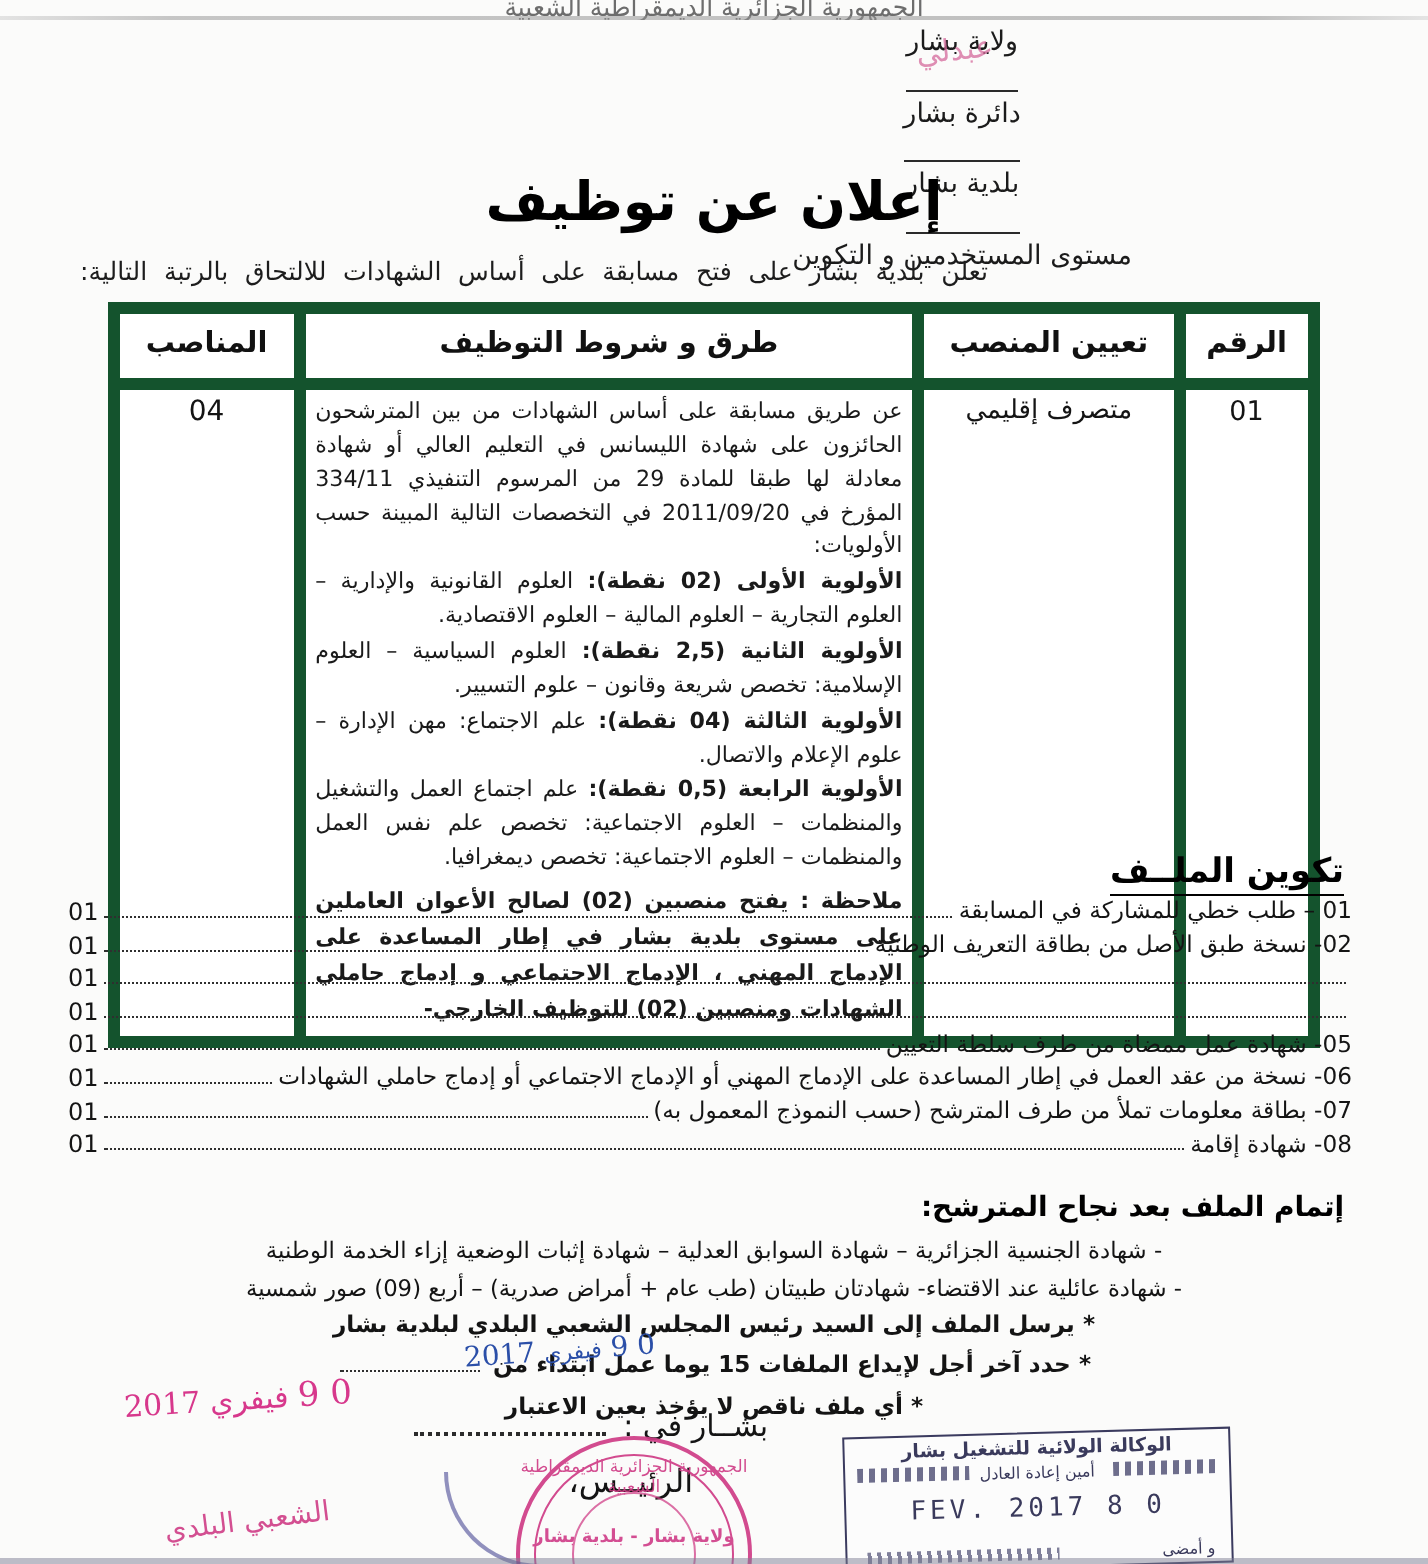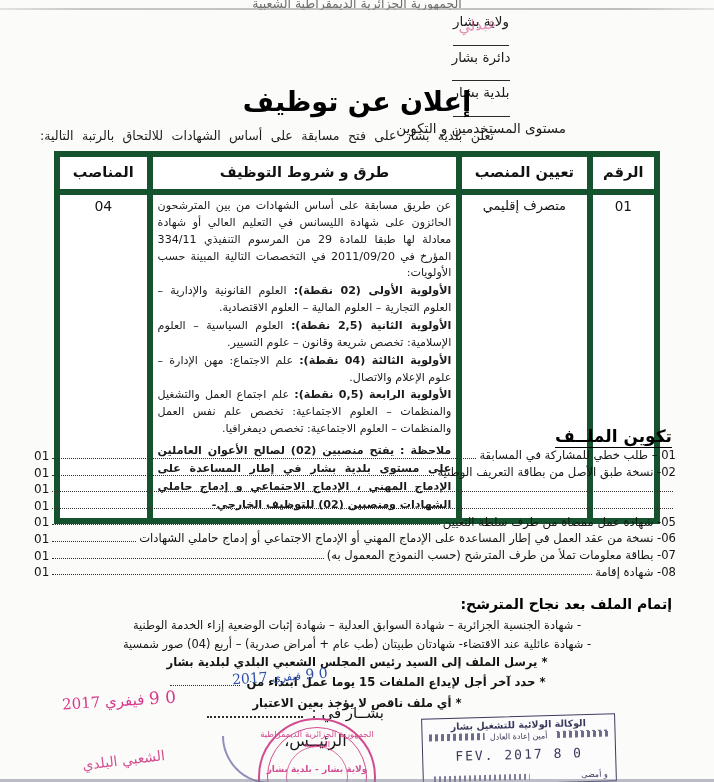--- a/index.html
+++ b/index.html
@@ -430,21 +430,21 @@
       <span class="txt">08- شهادة إقامة</span>
       <span class="leader"></span>
       <span class="qty">01</span>
     </div>
   </div>
 
   <div class="sec-title" id="complete-title">إتمام الملف بعد نجاح المترشح:</div>
 
   <div class="complete-lines">
     <div>- شهادة الجنسية الجزائرية    – شهادة السوابق العدلية – شهادة إثبات الوضعية إزاء الخدمة الوطنية</div>
-    <div>- شهادة عائلية عند الاقتضاء- شهادتان طبيتان (طب عام + أمراض صدرية)  – أربع (04) صور شمسية</div>
+    <div>- شهادة عائلية عند الاقتضاء- شهادتان طبيتان (طب عام + أمراض صدرية)  – أربع (09) صور شمسية</div>
   </div>
 
   <div class="star-lines">
     <div>
       <span>*</span>
       <span>يرسل الملف إلى السيد رئيس المجلس الشعبي البلدي لبلدية بشار</span>
     </div>
     <div>
       <span>*</span>
       <span>حدد آخر أجل لإيداع الملفات 15 يوما عمل ابتداء من</span>

